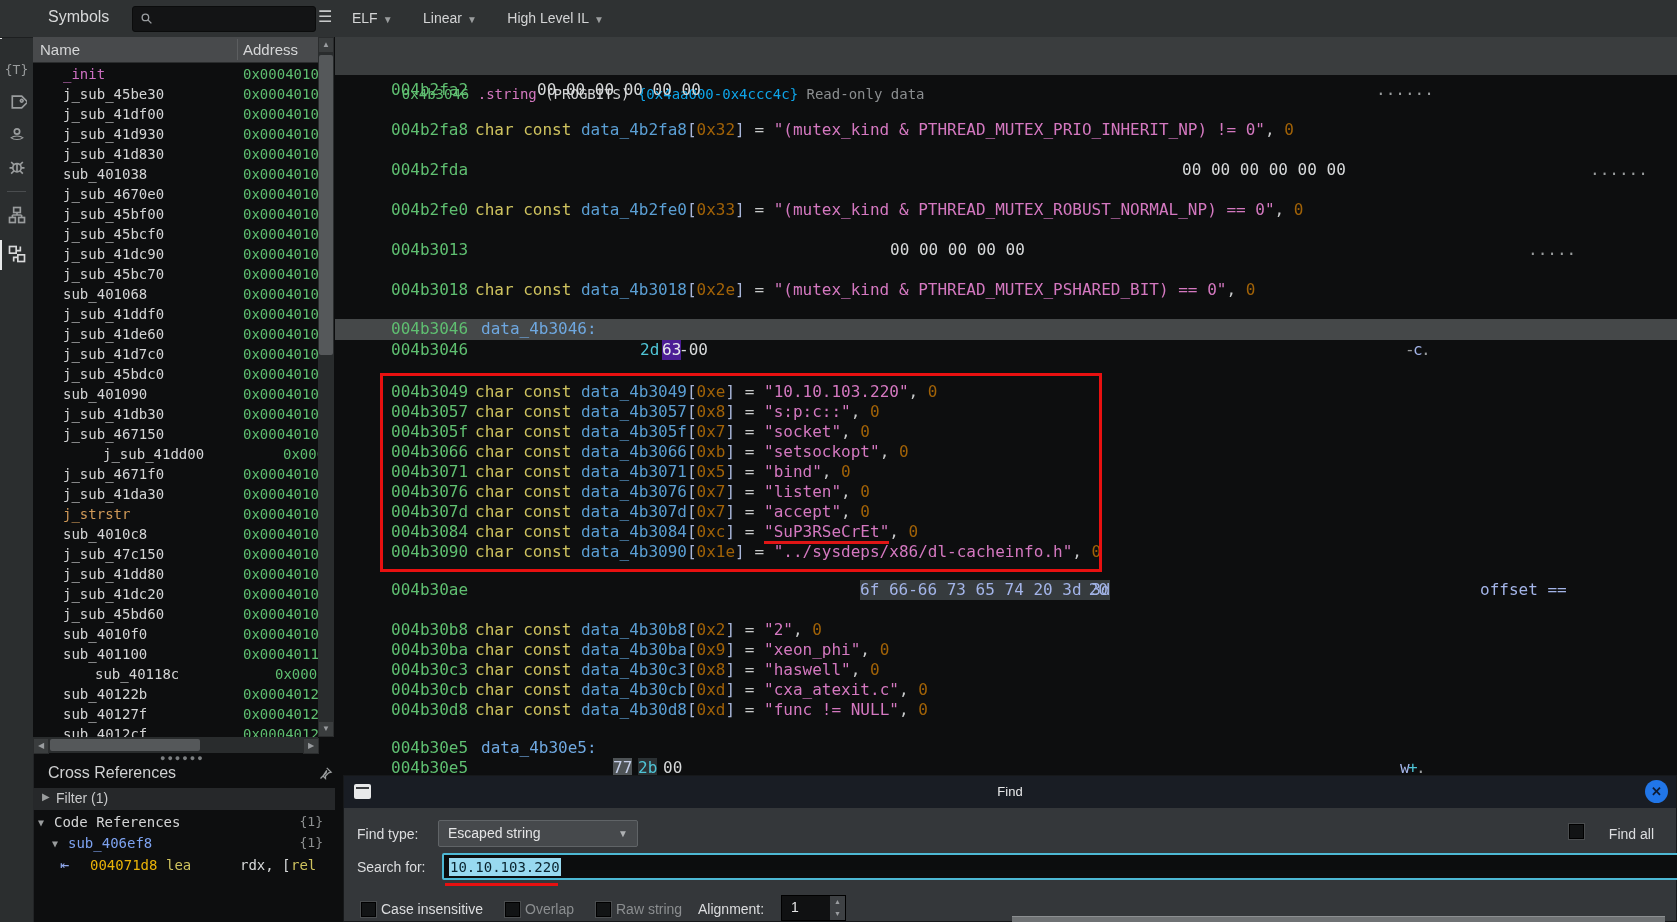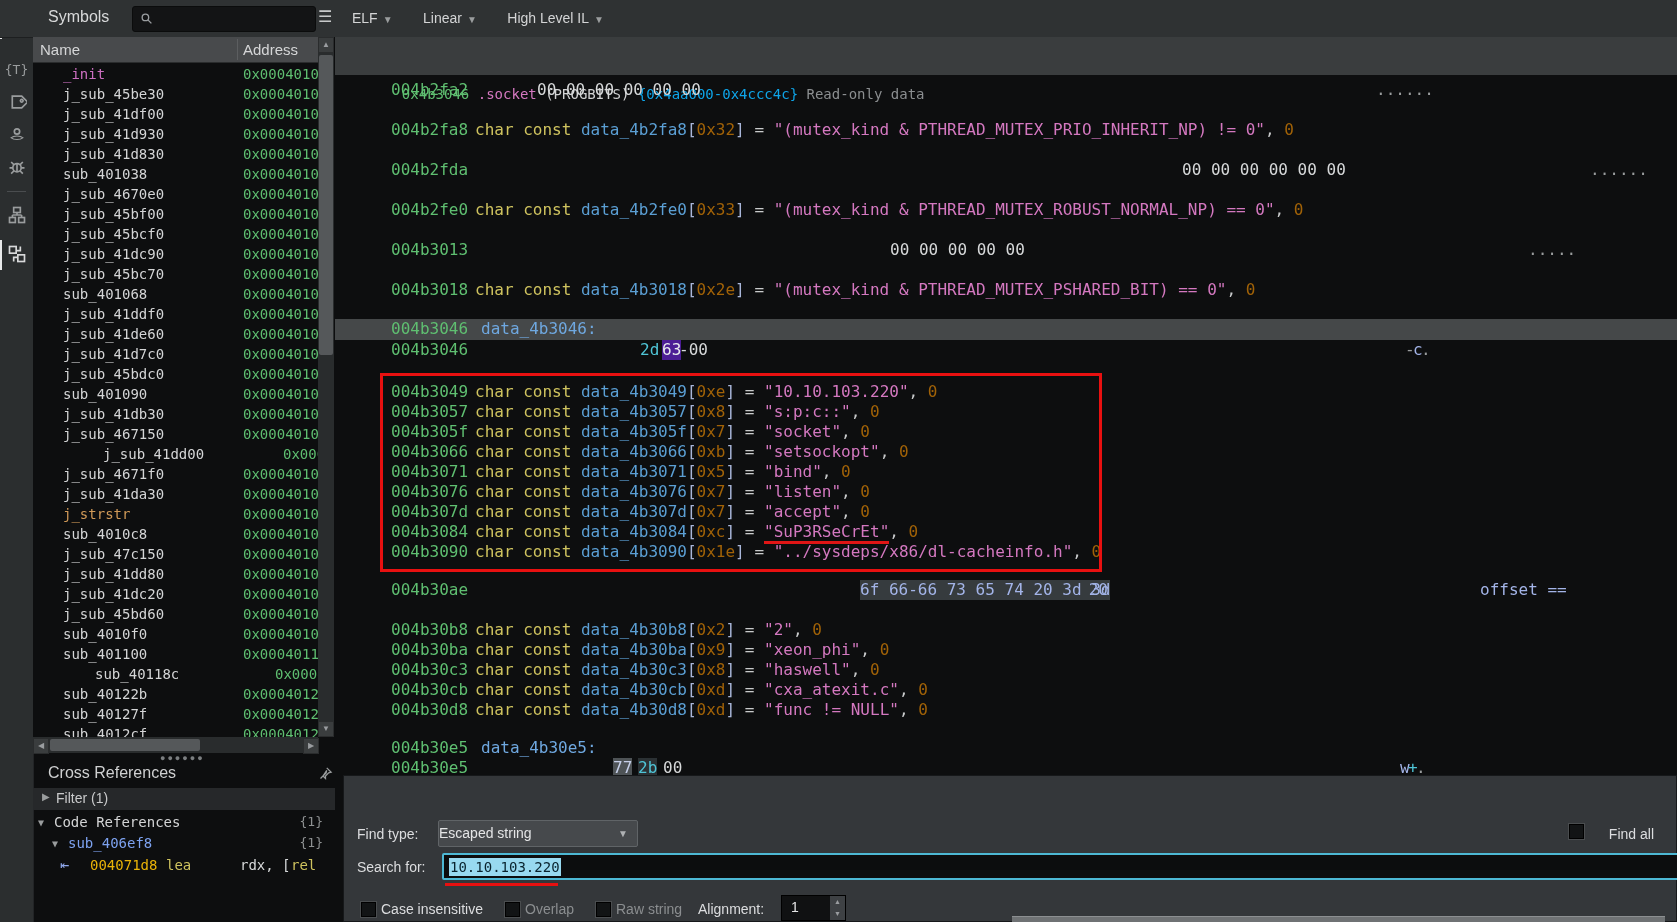--- a/index.html
+++ b/index.html
@@ -65,21 +65,21 @@
   
   #find{position:absolute;left:343px;top:775px;width:1334px;height:147px;background:#34373a;border:1px solid #16181a;box-sizing:border-box;z-index:50;}
   #find-titlebar{position:absolute;left:0;top:0;width:100%;height:32px;background:#191d24;}
   #find-title{position:absolute;left:0;top:8px;width:100%;text-align:center;color:#e8e9ea;font-size:13px;}
   #find-winicon{position:absolute;left:10px;top:8px;width:17px;height:15px;background:#e8e9ea;border-radius:2px;}
   #find-winicon:before{content:"";position:absolute;left:2px;top:3px;width:13px;height:2px;background:#3a3d3f;}
   #find-close{position:absolute;right:8px;top:4px;width:23px;height:23px;border-radius:50%;background:#2176e8;color:#0d1b33;
      text-align:center;line-height:23px;font-size:13px;font-weight:bold;cursor:pointer;}
   .find-label{position:absolute;color:#dcdddf;font-size:14px;}
   .find-label.disabled{color:#8b8e90;}
-  #find-type-select{position:absolute;left:94px;top:44px;width:200px;height:27px;background:#46494c;border:1px solid #606467;border-radius:2px;color:#e4e5e6;font-size:14px;line-height:25px;box-sizing:border-box;cursor:pointer;}
+  #find-type-select{position:absolute;left:94px;top:44px;width:200px;height:27px;background:#46494c;border:1px solid #606467;border-radius:2px;color:#e4e5e6;font-size:14px;line-height:25px;padding-left:9px;box-sizing:border-box;cursor:pointer;}
   #find-type-select .car{position:absolute;right:9px;color:#aeb1b3;font-size:10px;}
   .cbx{position:absolute;width:13px;height:13px;background:#121415;border:1px solid #000;outline:1px solid #4a4d4f;cursor:pointer;}
   #search-input{position:absolute;left:98px;top:77px;width:1300px;height:27px;background:#0c0d0e;border:2px solid #4db8d4;border-radius:2px;box-sizing:border-box;}
   #search-sel{position:absolute;left:5px;top:3px;background:#98d9f0;color:#09232e;font-family:"DejaVu Sans Mono",monospace;font-size:14px;line-height:18px;padding:0 1px;}
   #search-underline{position:absolute;left:101px;top:107px;width:113px;height:3px;background:#e81010;}
   #alignment-spin{position:absolute;left:437px;top:119px;width:65px;height:26px;background:#101112;border:1px solid #000;box-sizing:border-box;}
   #alignment-spin .val{position:absolute;left:9px;top:3px;color:#e4e5e6;font-size:14px;}
   #alignment-spin .arrows{position:absolute;right:0;top:0;width:15px;height:100%;background:#3e4144;color:#9a9da0;font-size:7px;text-align:center;line-height:12px;cursor:pointer;}
   #bottom-strip{position:absolute;left:1012px;top:916px;width:653px;height:6px;background:#6f7274;border-top:1px solid #8c8f91;z-index:60;}
 </style>
@@ -328,21 +328,21 @@
   <span style="position:absolute;left:27px;color:#8fa7ea;font-size:15px;">⇤</span>
   <span style="position:absolute;left:57px;color:#eab308;">004071d8</span>
   <span style="position:absolute;left:133px;color:#cfc35f;">lea</span>
   <span style="position:absolute;left:207px;color:#d7d9da;">rdx,</span>
   <span style="position:absolute;left:249px;color:#d7d9da;">[</span>
   <span style="position:absolute;left:258px;color:#cfc35f;">rel</span>
 </div>
 
 <div id="main"></div>
 <div id="main-header" class="mono">
-  <span style="padding-left:50px;color:#5fbf71;">0x4b3046</span><span> </span><span style="color:#d478c0;">.socket</span><span> </span><span style="color:#d2d3d4;">(PROGBITS)</span><span> </span><span style="color:#0ea5e9;">{0x4aa000-0x4ccc4c}</span><span> </span><span style="color:#8b8e90;">Read-only data</span>
+  <span style="padding-left:50px;color:#5fbf71;">0x4b3046</span><span> </span><span style="color:#d478c0;">.string</span><span> </span><span style="color:#d2d3d4;">(PROGBITS)</span><span> </span><span style="color:#0ea5e9;">{0x4aa000-0x4ccc4c}</span><span> </span><span style="color:#8b8e90;">Read-only data</span>
 </div>
 <div id="content">
   <div id="content-lines">
       <div class="cline" style="top: 5px;"><span class="abs-run t-addr" style="left: 56px;">004b2fa2</span><span class="abs-run c-hx" style="left: 202px;">00 00 00 00 00 00</span><span class="abs-run c-dim" style="left: 1041px;">......</span></div>
       <div class="cline" style="top: 45px;"><span class="abs-run t-addr" style="left: 56px;">004b2fa8</span><span class="abs-run" style="left: 140px;"><span class="t-kw">char </span><span class="t-kw">const </span><span class="t-name">data_4b2fa8</span><span class="t-br">[</span><span class="t-num">0x32</span><span class="t-br">]</span><span class="t-eq"> = </span><span class="t-str">"(mutex_kind &amp; PTHREAD_MUTEX_PRIO_INHERIT_NP) != 0"</span><span class="t-eq">, </span><span class="t-num">0</span></span></div>
       <div class="cline" style="top: 85px;"><span class="abs-run t-addr" style="left: 56px;">004b2fda</span><span class="abs-run c-hx" style="left: 847px;">00 00 00 00 00 00</span><span class="abs-run c-dim" style="left: 1255px;">......</span></div>
       <div class="cline" style="top: 125px;"><span class="abs-run t-addr" style="left: 56px;">004b2fe0</span><span class="abs-run" style="left: 140px;"><span class="t-kw">char </span><span class="t-kw">const </span><span class="t-name">data_4b2fe0</span><span class="t-br">[</span><span class="t-num">0x33</span><span class="t-br">]</span><span class="t-eq"> = </span><span class="t-str">"(mutex_kind &amp; PTHREAD_MUTEX_ROBUST_NORMAL_NP) == 0"</span><span class="t-eq">, </span><span class="t-num">0</span></span></div>
       <div class="cline" style="top: 165px;"><span class="abs-run t-addr" style="left: 56px;">004b3013</span><span class="abs-run c-hx" style="left: 555px;">00 00 00 00 00</span><span class="abs-run c-dim" style="left: 1193px;">.....</span></div>
       <div class="cline" style="top: 205px;"><span class="abs-run t-addr" style="left: 56px;">004b3018</span><span class="abs-run" style="left: 140px;"><span class="t-kw">char </span><span class="t-kw">const </span><span class="t-name">data_4b3018</span><span class="t-br">[</span><span class="t-num">0x2e</span><span class="t-br">]</span><span class="t-eq"> = </span><span class="t-str">"(mutex_kind &amp; PTHREAD_MUTEX_PSHARED_BIT) == 0"</span><span class="t-eq">, </span><span class="t-num">0</span></span></div>
       <div class="rowhl" style="top: 244px;"></div>
@@ -363,20 +363,25 @@
       <div class="cline" style="top: 585px;"><span class="abs-run t-addr" style="left: 56px;">004b30c3</span><span class="abs-run" style="left: 140px;"><span class="t-kw">char </span><span class="t-kw">const </span><span class="t-name">data_4b30c3</span><span class="t-br">[</span><span class="t-num">0x8</span><span class="t-br">]</span><span class="t-eq"> = </span><span class="t-str">"haswell"</span><span class="t-eq">, </span><span class="t-num">0</span></span></div>
       <div class="cline" style="top: 605px;"><span class="abs-run t-addr" style="left: 56px;">004b30cb</span><span class="abs-run" style="left: 140px;"><span class="t-kw">char </span><span class="t-kw">const </span><span class="t-name">data_4b30cb</span><span class="t-br">[</span><span class="t-num">0xd</span><span class="t-br">]</span><span class="t-eq"> = </span><span class="t-str">"cxa_atexit.c"</span><span class="t-eq">, </span><span class="t-num">0</span></span></div>
       <div class="cline" style="top: 625px;"><span class="abs-run t-addr" style="left: 56px;">004b30d8</span><span class="abs-run" style="left: 140px;"><span class="t-kw">char </span><span class="t-kw">const </span><span class="t-name">data_4b30d8</span><span class="t-br">[</span><span class="t-num">0xd</span><span class="t-br">]</span><span class="t-eq"> = </span><span class="t-str">"func != NULL"</span><span class="t-eq">, </span><span class="t-num">0</span></span></div>
       <div class="cline" style="top: 663px;"><span class="abs-run t-addr" style="left: 56px;">004b30e5</span><span class="abs-run t-lbl" style="left: 146px;">data_4b30e5:</span></div>
       <div class="cline" style="top: 683px;"><span class="abs-run t-addr" style="left: 56px;">004b30e5</span><span class="abs-run c-sel77" style="left: 278px;">77</span><span class="abs-run c-sel2b" style="left: 303px;">2b</span><span class="abs-run c-hx" style="left: 328px;">00</span><span class="abs-run c-peri" style="left: 1065px;">w</span><span class="abs-run c-teal" style="left: 1073px;">+</span><span class="abs-run c-dim" style="left: 1081px;">.</span></div>
     </div>
   <div id="red-box"></div>
 </div>
 
 <div id="find">
+  <div id="find-titlebar">
+    <div id="find-winicon"></div>
+    <div id="find-title">Find</div>
+    <div id="find-close">✕</div>
+  </div>
   <div class="find-label" style="left:13px;top:50px;">Find type:</div>
   <div id="find-type-select">
     <span>Escaped string</span>
     <span class="car" style="top:0;">▼</span>
   </div>
   <div class="cbx" style="right:92px;top:48px;"></div>
   <div class="find-label" style="right:22px;top:50px;">Find all</div>
   <div class="find-label" style="left:13px;top:83px;">Search for:</div>
   <div id="search-input">
     <span id="search-sel">10.10.103.220</span>

